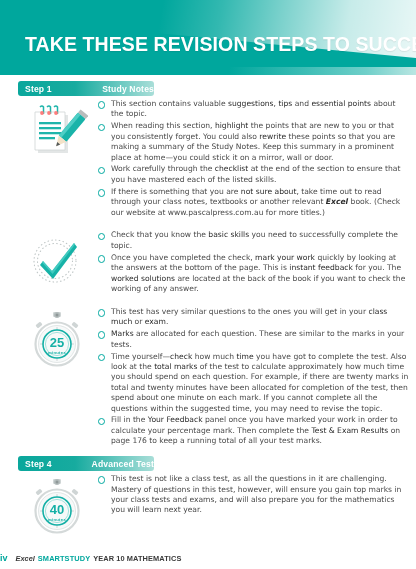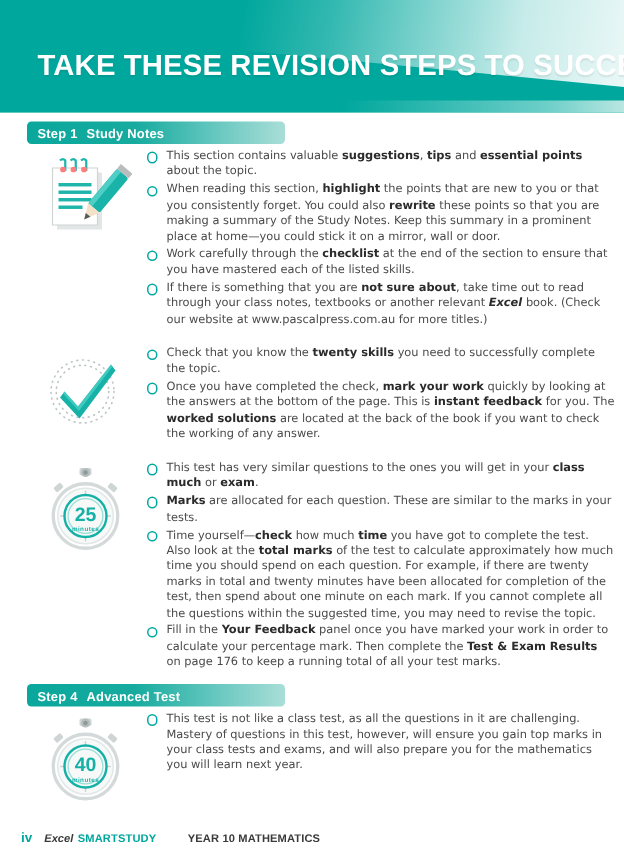--- a/index.html
+++ b/index.html
@@ -62,32 +62,33 @@
     position: relative;
     padding: 0;
   }
   .step-section {
     position: relative;
     margin: 0;
   }
   .step-label {
     margin-left: 18px;
     height: 15px;
-    width: 172px;
+    width: 136px;
     border-radius: 3px;
     background: linear-gradient(90deg, #0aa79c 0%, #17ab9f 42%, #6bc9c1 75%, #a9ded8 100%);
     display: flex;
     align-items: center;
     padding-left: 7px;
     box-sizing: border-box;
     color: #ffffff;
     font-size: 8.6px;
     font-weight: bold;
     letter-spacing: 0.15px;
     white-space: nowrap;
+    justify-content: space-between;
   }
   .step-label .step-num {
     margin-right: 6px;
   }
 
   .step-body {
     display: flex;
     align-items: flex-start;
     padding-left: 18px;
     padding-top: 3px;
@@ -126,58 +127,57 @@
     box-sizing: content-box;
   }
   .bullet-text {
     font-size: 7.6px;
     line-height: 10.4px;
     color: #4a4a4a;
     font-family: "DejaVu Sans", sans-serif;
   }
   .bullet-text b {
     color: #2b2b2b;
-    font-weight: bold;
+    font-weight: normal;
   }
   .bullet-text i {
     font-style: italic;
     font-weight: bold;
     color: #2b2b2b;
   }
 
   
   .footer {
     position: absolute;
     left: 0;
     bottom: 6px;
     width: 416px;
     display: flex;
     align-items: baseline;
-    padding-left: 14px;
     box-sizing: border-box;
   }
   .footer-page {
     color: #00a79d;
     font-weight: bold;
     font-size: 9px;
     margin-right: 8px;
   }
   .footer-excel {
     font-style: italic;
     font-weight: bold;
     font-size: 7.4px;
     color: #3a3a3a;
     margin-right: 3px;
   }
   .footer-brand {
     color: #00a79d;
     font-weight: bold;
     font-size: 7.4px;
     letter-spacing: 0.1px;
-    margin-right: 21px;
+    margin-right: 3px;
   }
   .footer-rest {
     color: #3a3a3a;
     font-weight: bold;
     font-size: 7.4px;
     letter-spacing: 0.1px;
     margin-top: 40px;
   }
 
   
@@ -280,21 +280,21 @@
           </g>
           <path d="M16 27 L25 37 L47 9 L50 13 L26 45 L13 31 Z" fill="#16b2a7"></path>
           <path d="M16 27 L25 37 L47 9 L48 10.4 L25.6 40 L15 28.4 Z" fill="#4fd2c8" opacity="0.75"></path>
         </svg>
       </div>
       <div class="step-list">
         <div class="bullet-row">
           <span class="bullet-marker">
               <span class="ring"></span>
             </span>
-          <span class="bullet-text">Check that you know the <b>twenty skills</b> you need to successfully complete the topic.</span>
+          <span class="bullet-text">Check that you know the <b>basic skills</b> you need to successfully complete the topic.</span>
         </div>
         <div class="bullet-row">
           <span class="bullet-marker">
               <span class="ring"></span>
             </span>
           <span class="bullet-text">Once you have completed the check, <b>mark your work</b> quickly by looking at the answers at the bottom of the page. This is <b>instant feedback</b> for you. The <b>worked solutions</b> are located at the back of the book if you want to check the working of any answer.</span>
         </div>
       </div>
     </div>
   </div>

